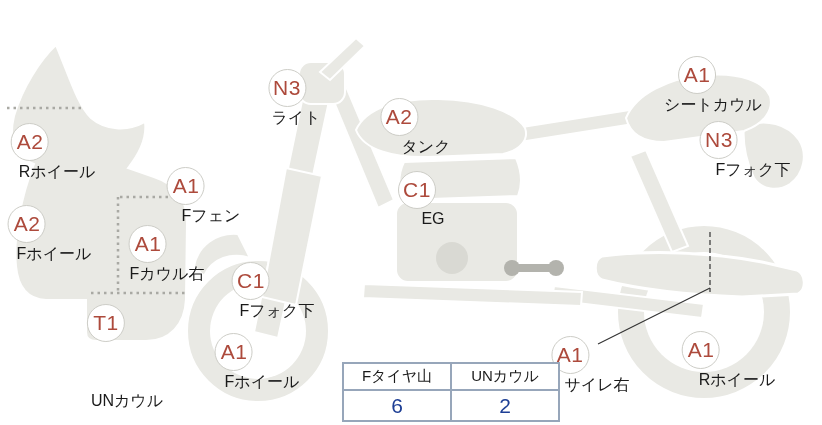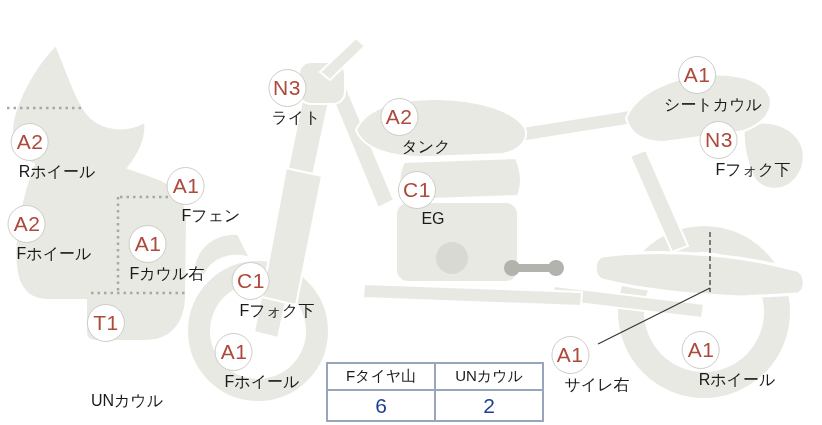--- a/index.html
+++ b/index.html
@@ -14,21 +14,21 @@
     width: 38px; height: 38px; border-radius: 50%;
     background: #fff; border: 1px solid #cdcdc7;
     display: flex; align-items: center; justify-content: center;
     font-size: 21px; color: #ad4a3c; letter-spacing: .5px;
   }
   .caption {
     margin-top: 1px; font-size: 16px; color: #1a1a1a; white-space: nowrap;
     transform: translateX(var(--cdx, 0px));
   }
   .tire-table {
-    position: absolute; left: 326px; top: 362px; z-index: 2;
+    position: absolute; left: 342px; top: 362px; z-index: 2;
     border-collapse: collapse; background: #fff;
   }
   .tire-table th, .tire-table td { border: 2px solid #97a6ba; text-align: center; }
   .tire-table th { width: 108px; height: 27px; font-size: 15px; font-weight: 400; color: #1a1a1a; padding: 0 6px; }
   .tire-table td { height: 31px; font-size: 21px; color: #1e3f95; }
 </style>
 </head>
 <body>
 
 <div class="stage">

